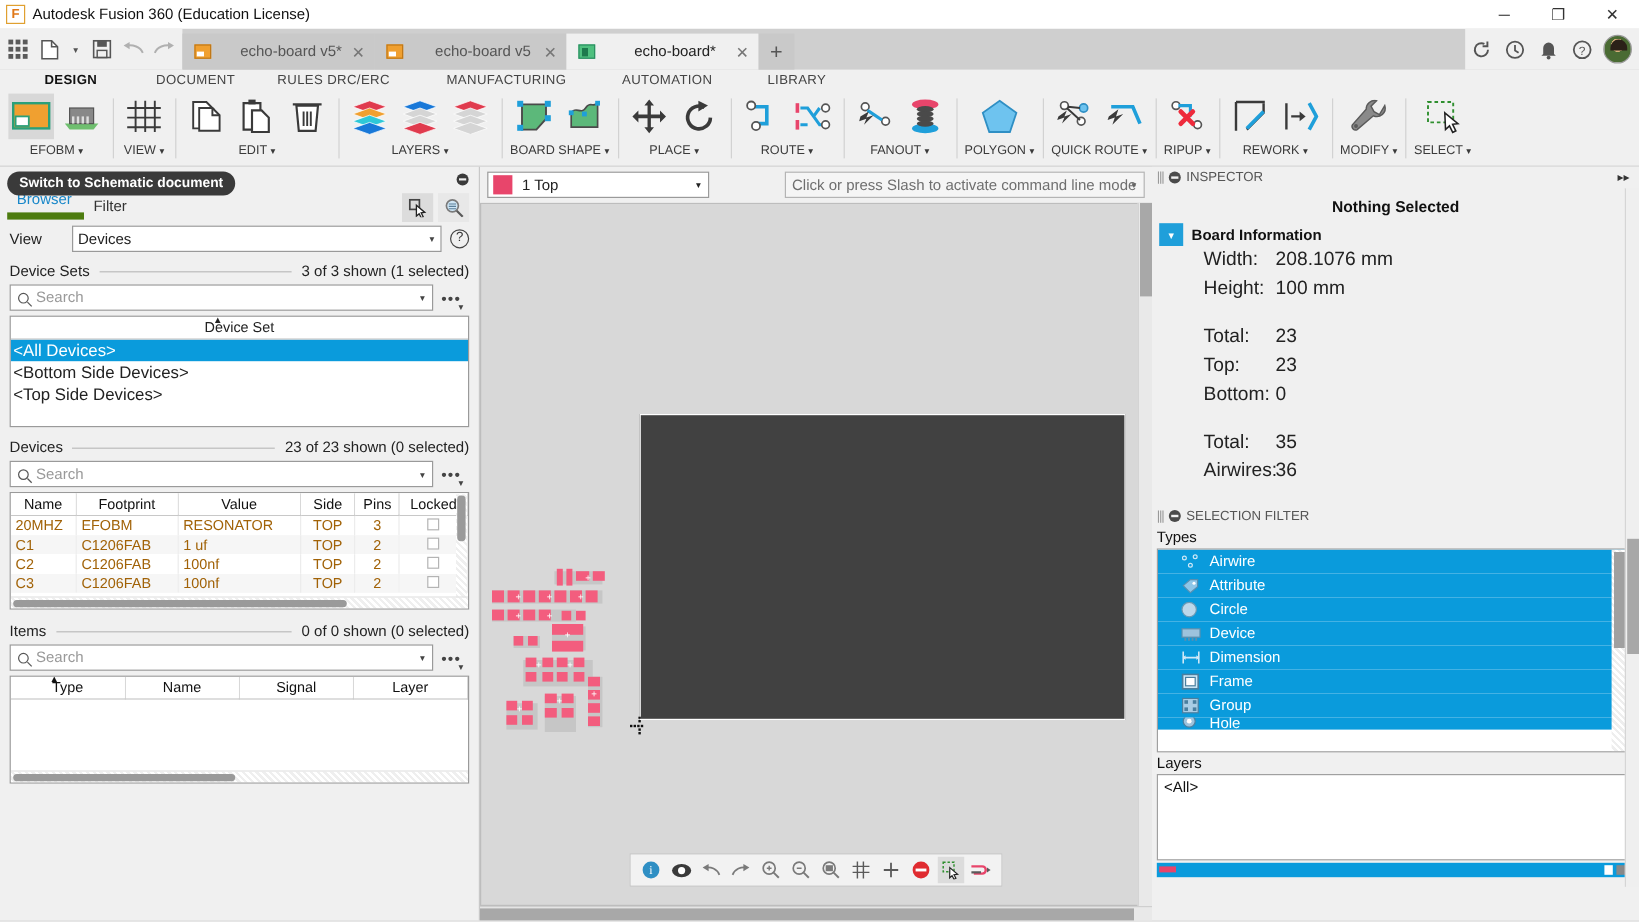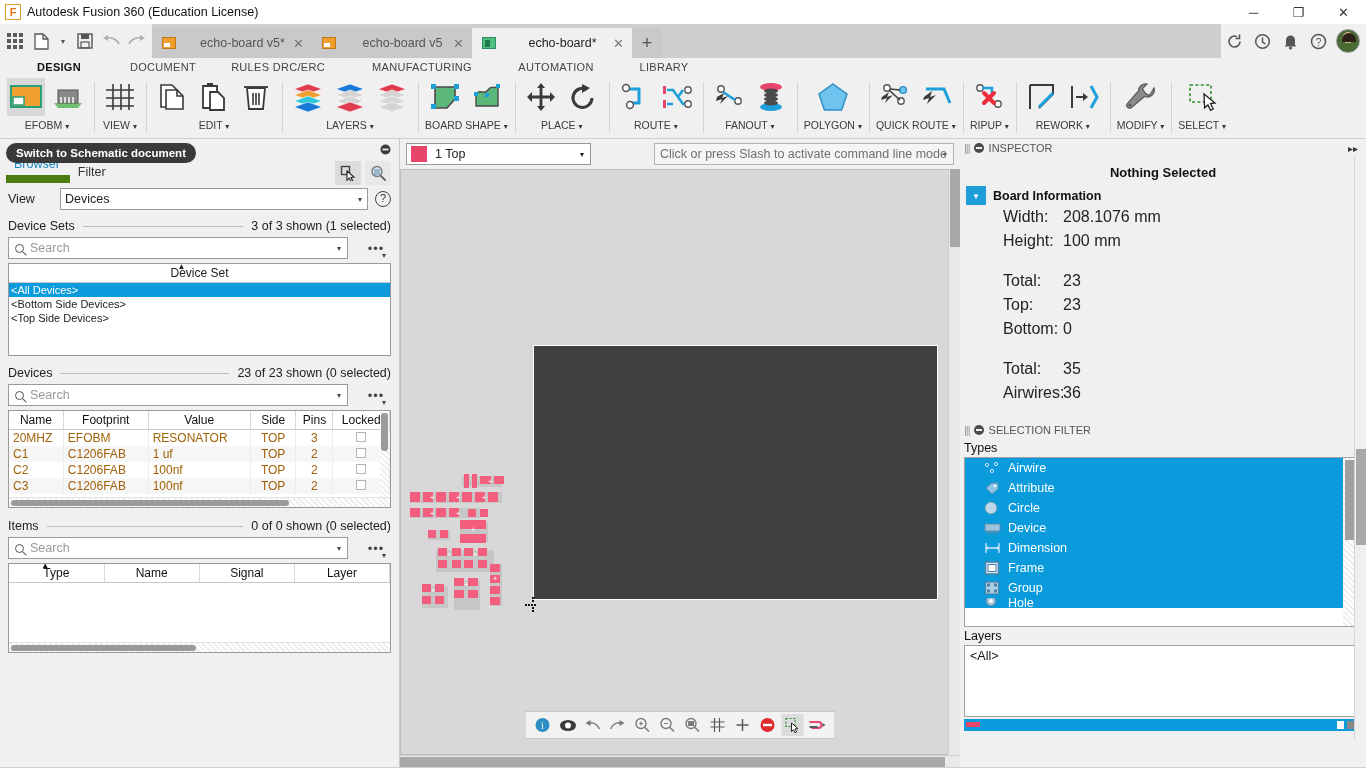--- a/index.html
+++ b/index.html
@@ -113,21 +113,21 @@
     width: 400px; background: #f0f0f0; position: relative;
     border-right: 1px solid #c8c8c8; display:flex; flex-direction:column;
   }
   .tooltip {
     position: absolute; left: 6px; top: 4px; background: #3a3a3a; color: #fff;
     font-size: 11.5px; font-weight: bold; padding: 4px 10px; border-radius: 10px;
     z-index: 30; white-space: nowrap;
   }
   .panel-tabs { display:flex; height: 26px; align-items:flex-end; margin-top:18px; padding-left:6px;}
   .ptab { font-size:12.5px; padding: 0 10px 4px 8px; color:#333;}
-  .ptab.active { color:#1887c9; border-bottom: 8px solid #4d7c0f; }
+  .ptab.active { color:#1887c9; border-bottom: 6px solid #4d7c0f; }
   .panel-mini {
     position:absolute; right: 8px; top: 22px; display:flex; gap:4px;
   }
   .mini-btn {
     width: 26px; height: 24px; background:#dcdcdc; display:flex;
     align-items:center; justify-content:center;
   }
   .mini-btn.off { background:#e8e8e8; }
   .collapse-dot {
     position:absolute; right: 8px; top: 5px; width: 11px; height:11px;
@@ -143,21 +143,21 @@
   .helpq {
     width: 16px; height:16px; border:1.4px solid #444; border-radius:50%;
     font-size:11px; line-height:13px; text-align:center; margin-left:7px; color:#333;
   }
   .sect-head {
     display:flex; align-items:center; padding: 4px 8px 2px 8px; font-size:12.5px; color:#222;
   }
   .sect-head .ttl { white-space:nowrap; }
   .sect-head .rule { flex:1; height:1px; background:#bcbcbc; margin: 0 8px; }
   .sect-head .cnt { white-space:nowrap; color:#222; }
-  .search-row { display:flex; align-items:center; padding: 2px 8px; gap: 13px; }
+  .search-row { display:flex; align-items:center; padding: 2px 8px; }
   .search-box {
     flex:1; height:22px; border:1px solid #9a9a9a; background:#fff; display:flex;
     align-items:center; padding-left:6px; position:relative;
   }
   .search-box .mag {
     width:9px; height:9px; border:1.4px solid #555; border-radius:50%;
     margin-right:6px; position:relative;
   }
   .search-box .mag::after{
     content:''; position:absolute; right:-4px; bottom:-3px; width:5px; height:1.4px;
@@ -180,21 +180,21 @@
   }
   table.grid td {
     padding: 1px 4px; border-right:1px solid #ececec; color:#a16207; white-space:nowrap;
     overflow:hidden;
   }
   .listbox {
     margin: 2px 8px 0 8px; border:1px solid #9a9a9a; background:#fff; overflow:hidden;
   }
   .devset-hdr { text-align:center; border-bottom:1px solid #c8c8c8; padding:2px; position:relative;}
   .devset-hdr .sortcaret{ position:absolute; left:50%; top:-2px; margin-left:-22px; font-size:8px;}
-  .ditem { padding: 1px 2px; font-size:11px; }
+  .ditem { padding: 1px 2px; font-size:14px; }
   .ditem.sel { background:#0a9bdc; color:#fff; }
   .scroll-h {
     height: 10px; background: repeating-linear-gradient(45deg,#fff,#fff 2px,#efefef 2px,#efefef 4px);
     position:relative; border-top:1px solid #e3e3e3;
   }
   .scroll-h .thumb { position:absolute; left:2px; top:2px; height:6px; background:#9a9a9a; border-radius:3px;}
   .vscroll {
     position:absolute; right:1px; top:1px; bottom:1px; width:9px;
     background: repeating-linear-gradient(45deg,#fff,#fff 2px,#efefef 2px,#efefef 4px);
   }

